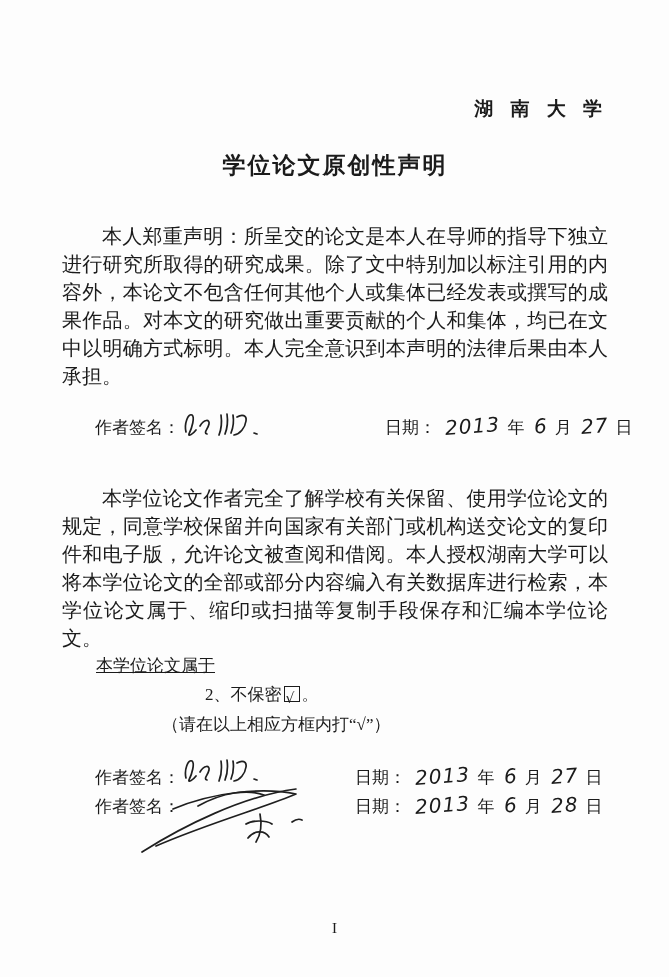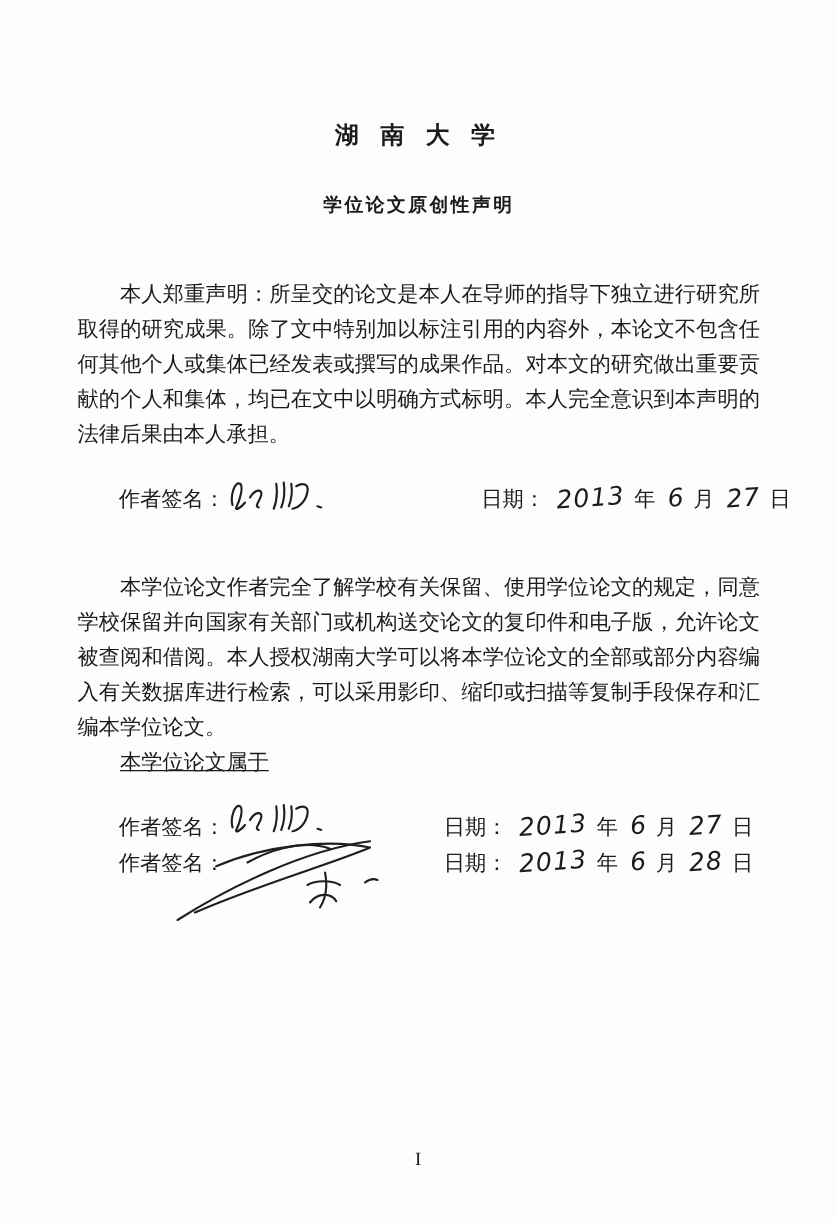--- a/index.html
+++ b/index.html
@@ -9,41 +9,41 @@
     margin:0 auto;
     background:#fdfdfd;
     color:#1b1b1b;
     font-family:"Liberation Serif", serif;
     overflow:hidden;
   }
   .content { position:absolute; left:62px; top:0; width:546px; }
 
   .uni-title {
     margin-top:96px;
-    text-align:center;
+    text-align:right;
     font-family:"Liberation Sans", sans-serif;
     font-weight:bold;
     font-size:19px;
     line-height:26px;
     letter-spacing:6px;
   }
   .section-title {
     text-align:center;
     font-family:"Liberation Sans", sans-serif;
     font-weight:bold;
-    font-size:15px;
+    font-size:23px;
     line-height:30px;
     letter-spacing:2px;
   }
   .decl-title { margin-top:28px; }
   .auth-title { margin-top:26px; }
 
   .body-par {
     margin:0;
-    font-size:17px;
+    font-size:20px;
     line-height:28px;
     text-align:justify;
     text-indent:2em;
   }
   .p1 { margin-top:42px; }
   .p2 { margin-top:36px; }
 
   .sig-row { position:relative; height:42px; margin-top:16px; font-size:17px; }
   .sig-label { position:absolute; left:33px; top:10px; }
   .sig-svg-1 { position:absolute; left:112px; top:-2px; }
@@ -128,26 +128,30 @@
         <span class="hand">2013</span>
         <span>年</span>
         <span class="hand">6</span>
         <span>月</span>
         <span class="hand">27</span>
         <span>日</span>
       </span>
     </div>
 
 
-    <p class="body-par p2">本学位论文作者完全了解学校有关保留、使用学位论文的规定，同意学校保留并向国家有关部门或机构送交论文的复印件和电子版，允许论文被查阅和借阅。本人授权湖南大学可以将本学位论文的全部或部分内容编入有关数据库进行检索，可以采用影印、缩印或扫描等复制手段保存和汇编本学位论文。</p>
+    <p class="body-par p2">本学位论文作者完全了解学校有关保留、使用学位论文的规定，同意学校保留并向国家有关部门或机构送交论文的复印件和电子版，允许论文被查阅和借阅。本人授权湖南大学可以将本学位论文的全部或部分内容编入有关数据库进行检索，本学位论文属于、缩印或扫描等复制手段保存和汇编本学位论文。</p>
 
     <p class="belongs">本学位论文属于</p>
 
 
+    <div class="option">
+      <span>2、</span><span>不保密</span><span class="checkbox"><span class="mark">√</span></span><span>。</span>
+    </div>
 
+    <div class="note">（请在以上相应方框内打“√”）</div>
 
     <div class="bottom-sig">
       <span class="bs-label-1">作者签名：</span>
       <span class="bs-label-2">作者签名：</span>
 
       <svg class="sig sig-svg-author2" width="110" height="40" viewBox="0 0 110 40">
         <path d="M12,26 C10,18 14,7 18,9 C21,11 18,22 15,28 C14,31 19,28 22,24"></path>
         <path d="M26,20 C30,13 36,13 35,18 C34,23 29,27 33,28"></path>
         <path d="M47,9 C48,16 47,24 45,29"></path>
         <path d="M53,8 C54,15 53,23 51,28"></path>

